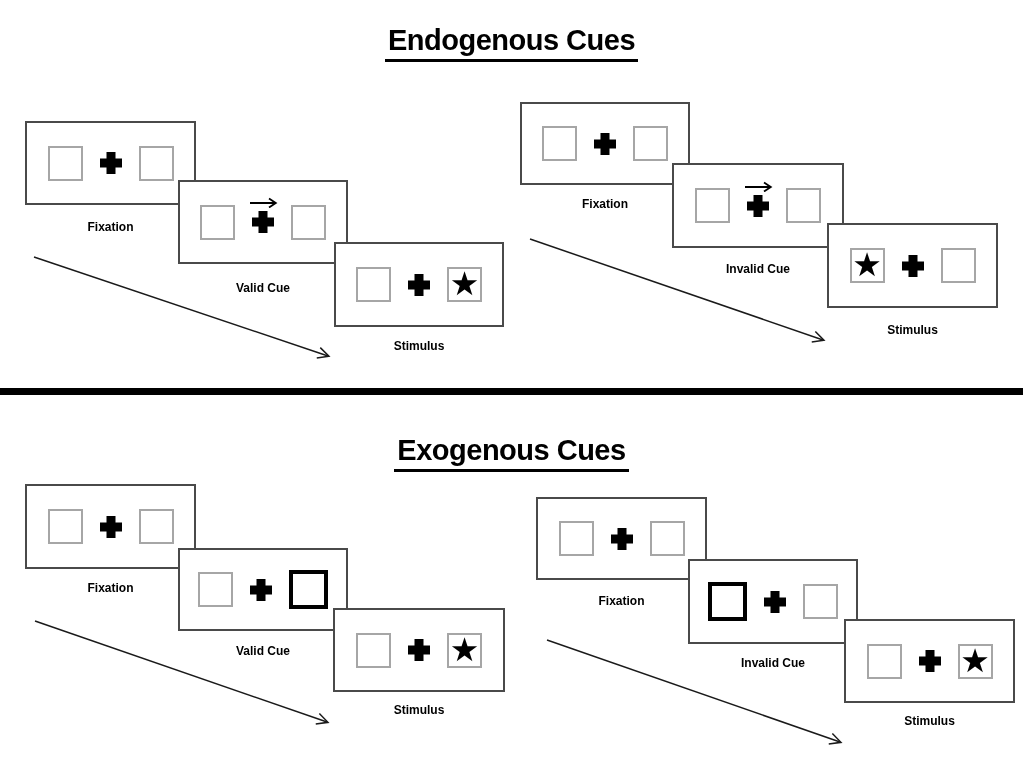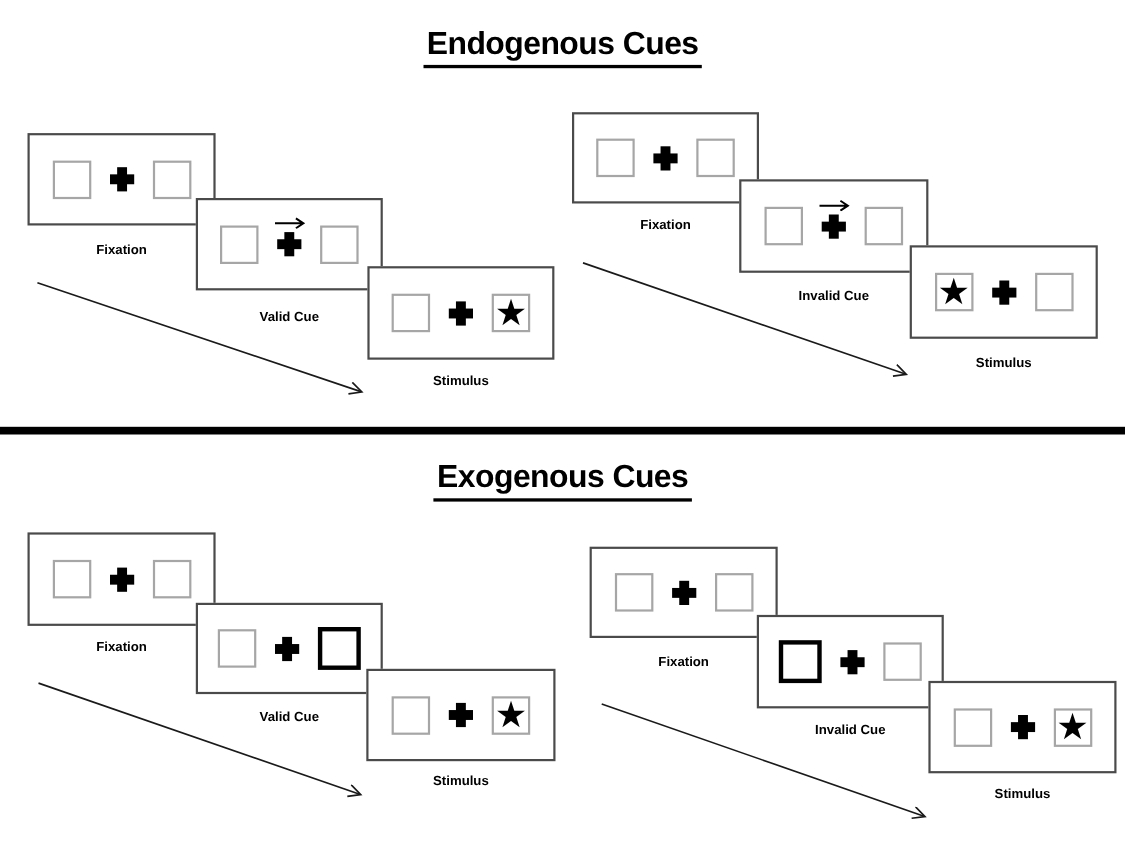--- a/index.html
+++ b/index.html
@@ -121,21 +121,21 @@
     </div>
     <div class="cross-wrap">
         <div class="cross"></div>
       </div>
     <div class="sq"></div>
   </div>
   <div class="plabel" style="left:827px;top:320px;width:171px">Stimulus</div>
 
   <div class="divider"></div>
 
-  <div class="section-title" style="top:418px">
+  <div class="section-title" style="top:434px">
     <span class="tt">Exogenous Cues</span>
   </div>
 
   <div class="panel" style="left:25px;top:484px;width:171px;height:85px;z-index:1">
     <div class="sq"></div>
     <div class="cross-wrap">
         <div class="cross"></div>
       </div>
     <div class="sq"></div>
   </div>

